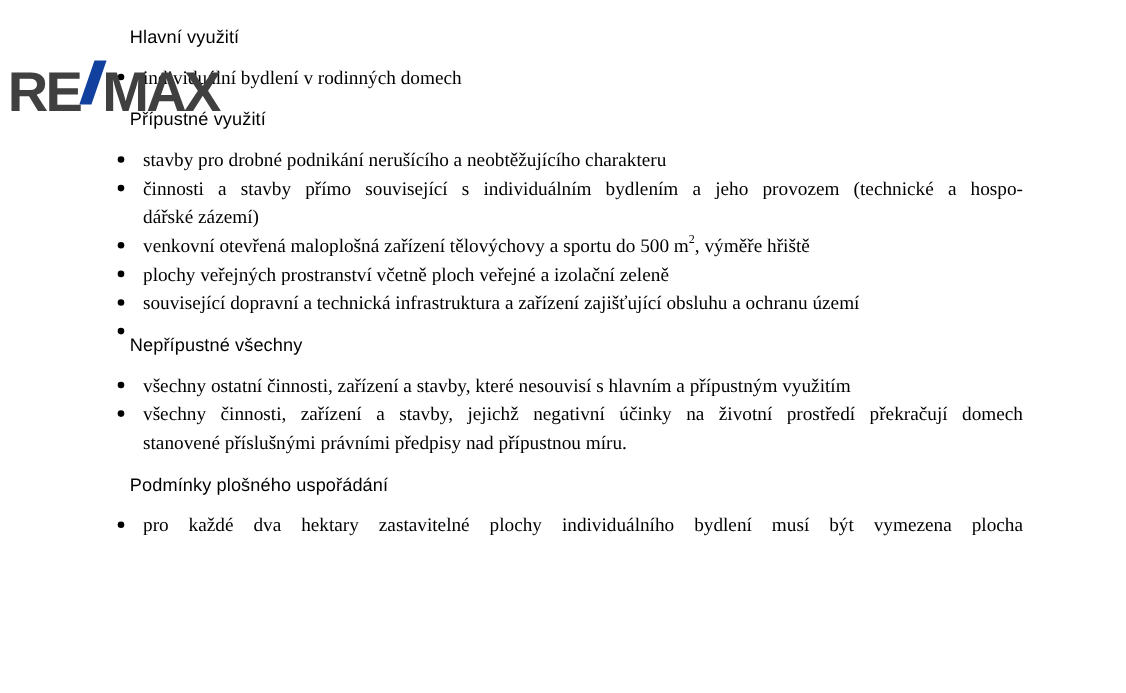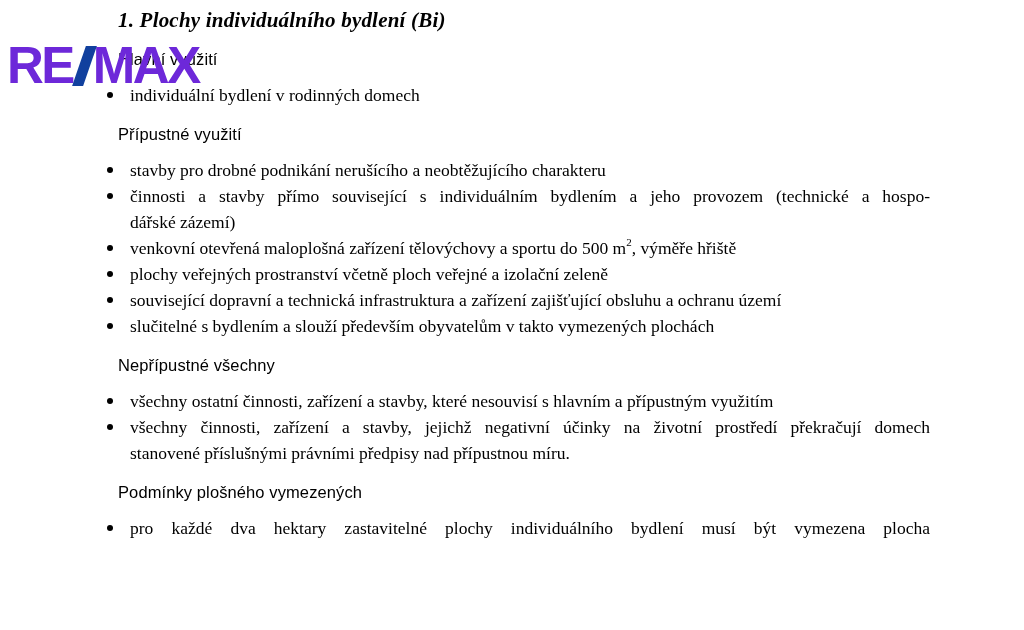--- a/index.html
+++ b/index.html
@@ -75,21 +75,21 @@
     z-index: 5;
     display: flex;
     align-items: center;
     font-family: "Liberation Sans", sans-serif;
     font-weight: bold;
     font-size: 51px;
     letter-spacing: -2.5px;
     line-height: 1;
     user-select: none;
   }
-  .remax-re, .remax-max { color: #6d28d9; }
+  .remax-re, .remax-max { color: #404040; margin-top: 18px; }
   .remax-slash {
     display: inline-block;
     width: 11px; height: 40px;
     margin: 0 3px 0 6px;
     background: #11409e;
     transform: skewX(-19deg);
   }
 </style>
 </head>
 <body>
@@ -97,21 +97,20 @@
 <div class="page">
 
   <div class="remax-logo">
     <span class="remax-re">RE</span>
     <span class="remax-slash"></span>
     <span class="remax-max">MAX</span>
   </div>
 
   <div class="doc">
 
-    <h1 class="doc-title">1. Plochy individuálního bydlení (Bi)</h1>
 
     <h2 class="sec-heading">Hlavní využití</h2>
     <ul class="sec-list">
       <li>
         <span class="bullet"></span>
         <div class="line">individuální bydlení v rodinných domech</div>
       </li>
     </ul>
 
     <h2 class="sec-heading">Přípustné využití</h2>
@@ -132,38 +131,37 @@
       <li>
         <span class="bullet"></span>
         <div class="line">plochy veřejných prostranství včetně ploch veřejné a izolační zeleně</div>
       </li>
       <li>
         <span class="bullet"></span>
         <div class="line">související dopravní a technická infrastruktura a zařízení zajišťující obsluhu a ochranu území</div>
       </li>
       <li>
         <span class="bullet"></span>
-        <div class="line">slučitelné s bydlením a slouží především obyvatelům v takto vymezených plochách</div>
       </li>
     </ul>
 
     <h2 class="sec-heading">Nepřípustné všechny</h2>
     <ul class="sec-list">
       <li>
         <span class="bullet"></span>
         <div class="line">všechny ostatní činnosti, zařízení a stavby, které nesouvisí s hlavním a přípustným využitím</div>
       </li>
       <li>
         <span class="bullet"></span>
         <div class="line j">všechny činnosti, zařízení a stavby, jejichž negativní účinky na životní prostředí překračují domech</div>
         <div class="line">stanovené příslušnými právními předpisy nad přípustnou míru.</div>
       </li>
     </ul>
 
-    <h2 class="sec-heading">Podmínky plošného vymezených</h2>
+    <h2 class="sec-heading">Podmínky plošného uspořádání</h2>
     <ul class="sec-list">
       <li>
         <span class="bullet"></span>
         <div class="line j">pro každé dva hektary zastavitelné plochy individuálního bydlení musí být vymezena plocha</div>
       </li>
     </ul>
 
   </div>
 </div>
 

